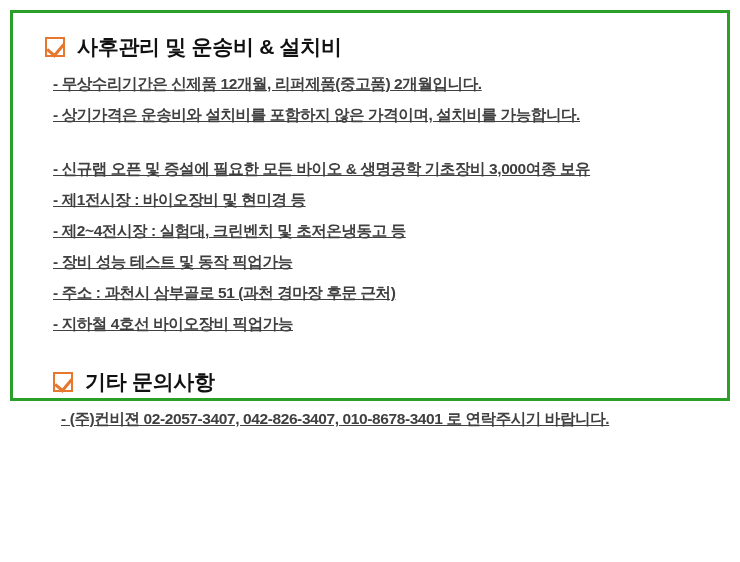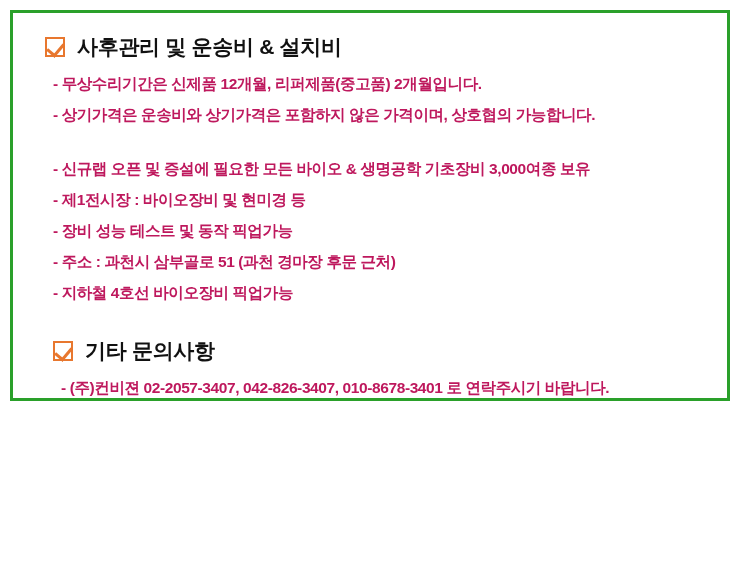--- a/index.html
+++ b/index.html
@@ -63,51 +63,53 @@
   }
   .heading-text {
     font-size: 21px;
     font-weight: bold;
     color: #111111;
     letter-spacing: -0.3px;
     line-height: 1.1;
   }
   .line {
     font-size: 15.5px;
-    color: #be185d;
+    color: #404040;
     font-weight: bold;
     line-height: 1.55;
     margin: 0 0 7px 14px;
     letter-spacing: -0.4px;
+    text-decoration: underline;
   }
   .section.s3 .heading {
     margin-left: 14px;
   }
   .section.s3 .line {
     margin-left: 22px;
   }
 </style>
 </head>
 <body>
 
 <div class="page">
   <div class="frame">
 
     <div class="section s1">
       <div class="heading">
         <span class="check-icon"></span>
         <span class="heading-text">사후관리 및 운송비 &amp; 설치비</span>
       </div>
       <p class="line">- 무상수리기간은 신제품 12개월, 리퍼제품(중고품) 2개월입니다.</p>
-      <p class="line">- 상기가격은 운송비와 상기가격은 포함하지 않은 가격이며, 상호협의 가능합니다.</p>
+      <p class="line">- 상기가격은 운송비와 설치비를 포함하지 않은 가격이며, 설치비를 가능합니다.</p>
     </div>
 
     <div class="section s2">
       <p class="line">- 신규랩 오픈 및 증설에 필요한 모든 바이오 &amp; 생명공학 기초장비 3,000여종 보유</p>
       <p class="line">- 제1전시장 : 바이오장비 및 현미경 등</p>
+      <p class="line">- 제2~4전시장 : 실험대, 크린벤치 및 초저온냉동고 등</p>
       <p class="line">- 장비 성능 테스트 및 동작 픽업가능</p>
       <p class="line">- 주소 : 과천시 삼부골로 51 (과천 경마장 후문 근처)</p>
       <p class="line">- 지하철 4호선 바이오장비 픽업가능</p>
     </div>
 
     <div class="section s3">
       <div class="heading">
         <span class="check-icon"></span>
         <span class="heading-text">기타 문의사항</span>
       </div>

